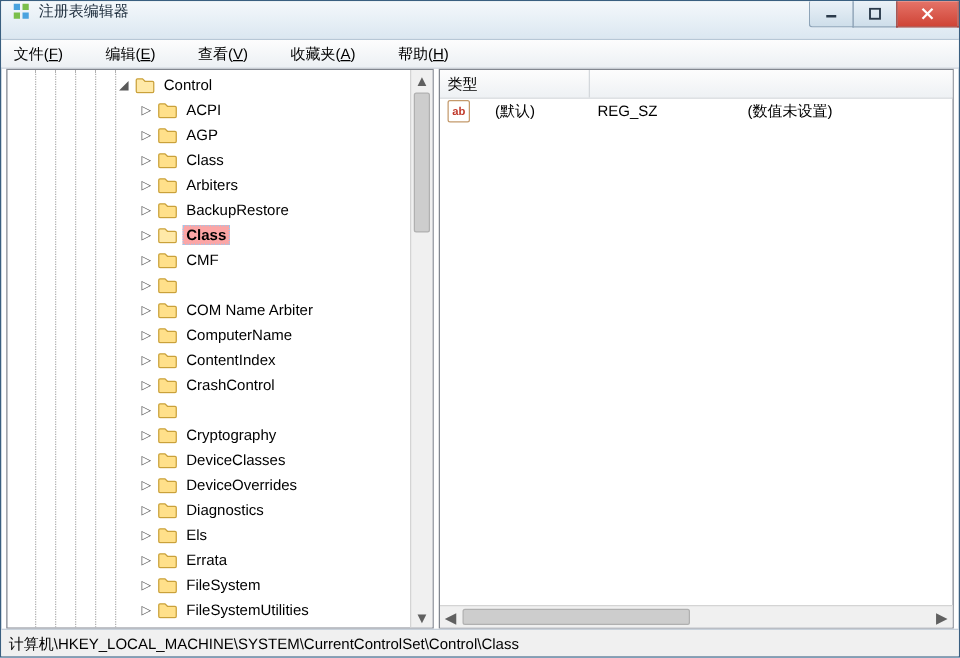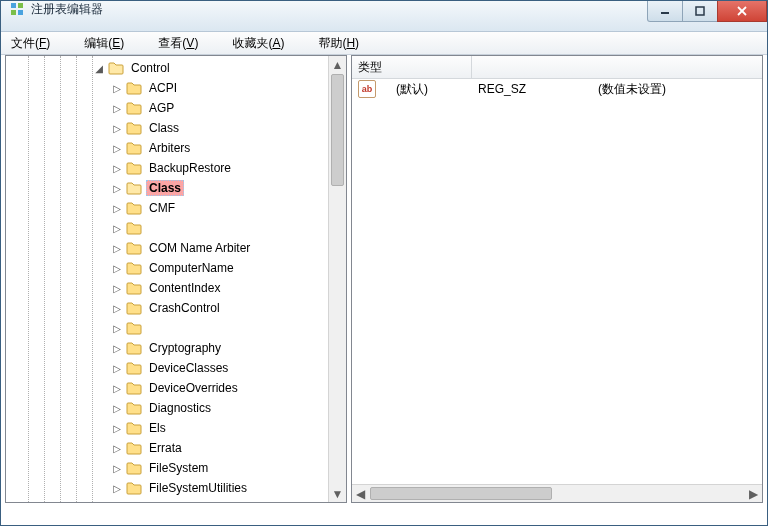--- a/index.html
+++ b/index.html
@@ -322,14 +322,17 @@
         </div>
       <div class="list-hscroll">
         <div class="arrow-l">◀</div>
         <div class="thumb"></div>
         <div class="arrow-r">▶</div>
       </div>
     </div>
 
   </div>
 
+  <div class="statusbar">
+    <span>计算机\HKEY_LOCAL_MACHINE\SYSTEM\CurrentControlSet\Control\Class</span>
+  </div>
 
 </div>
 
 </body></html>

